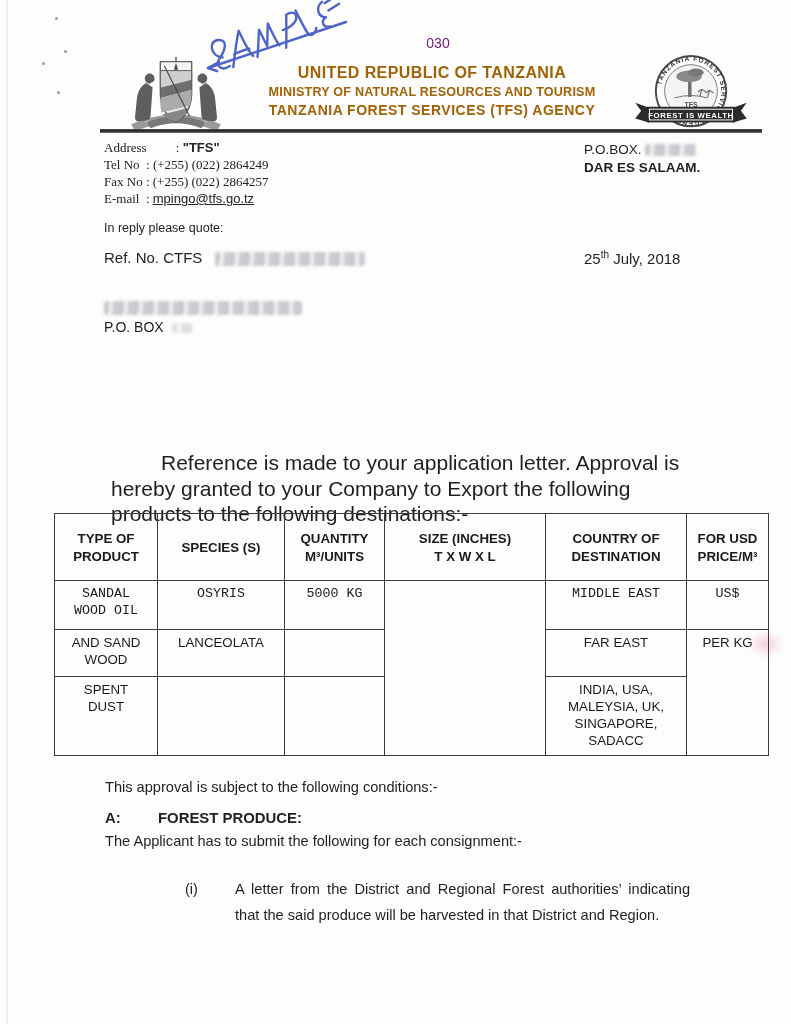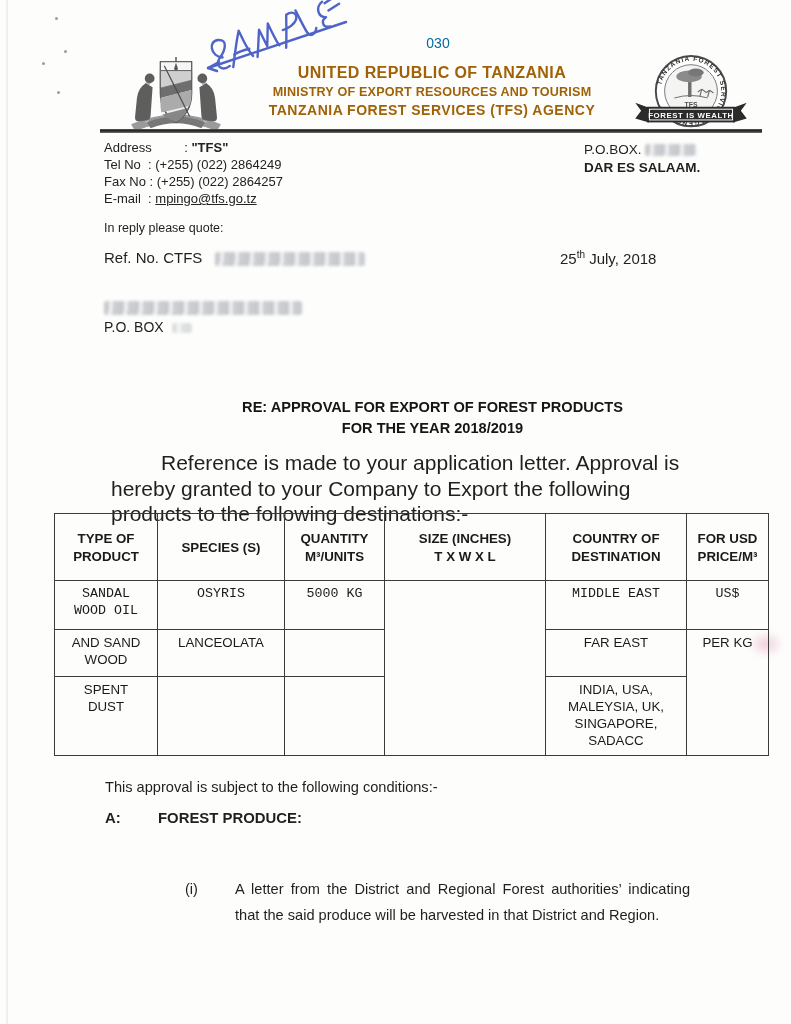--- a/index.html
+++ b/index.html
@@ -1,36 +1,36 @@
 <!DOCTYPE html>
 <html><head>
 <meta charset="utf-8">
 <style>
   html,body{margin:0;padding:0;background:#e9e9e9;}
   .page{position:relative;width:791px;height:1024px;background:#fdfdfc;margin:0 auto;
         font-family:"Liberation Sans",sans-serif;color:#1f1f1f;overflow:hidden;}
   .abs{position:absolute;}
-  .pre{white-space:pre;}
+  .pre{white-space:pre;font-family:Liberation Serif, serif;}
   b,.bold{font-weight:700;}
   
-  .pagenum{left:398px;top:35px;width:80px;text-align:center;font-size:14px;color:#0369a1;}
+  .pagenum{left:398px;top:35px;width:80px;text-align:center;font-size:14px;color:#701a75;}
   .htitles{left:182px;top:64px;width:500px;text-align:center;color:#a16207;}
   .t1{font-size:16px;font-weight:700;letter-spacing:.4px;}
   .t2{font-size:12.6px;font-weight:700;margin-top:3px;letter-spacing:.2px;}
   .t3{font-size:14px;font-weight:700;margin-top:3px;letter-spacing:.5px;}
   .rule{left:100px;top:129px;width:662px;height:4px;
         background:linear-gradient(#5a5a5a,#1e1e1e 45%,#777);}
   
   .contact-left{left:104px;top:139px;font-size:13px;line-height:17px;color:#222;}
   .contact-right{left:584px;top:141px;font-size:13.5px;line-height:18px;}
   .email{text-decoration:underline;}
   .reply{left:104px;top:221px;font-size:12.5px;text-align:right;}
   
   .refrow{left:104px;top:249px;font-size:15px;}
-  .daterow{left:560px;top:249px;font-size:15px;}
+  .daterow{left:584px;top:249px;font-size:15px;}
   sup{font-size:10px;}
   
   .smudge{display:inline-block;vertical-align:middle;border-radius:3px;
     background:repeating-linear-gradient(93deg,rgba(108,114,128,.50) 0 5px,rgba(165,170,182,.22) 5px 9px,rgba(95,100,115,.42) 9px 15px);
     filter:blur(1.7px);opacity:.75;}
   
   .recipient{left:104px;top:297px;font-size:14px;line-height:20px;}
   
   .subject{left:105px;top:397px;width:655px;text-align:center;font-weight:700;
            font-size:14.6px;line-height:21px;color:#151515;}
@@ -109,21 +109,21 @@
       <path d="M29,30 q-8,5 -9,15 l-2,20 q0,4 4,4 l8,-1 q4,-1 4,-5 l2,-29 Z"></path>
     </g>
     <g fill="#5e5e5e">
       <circle cx="87" cy="25" r="5"></circle>
       <path d="M91,30 q8,5 9,15 l2,20 q0,4 -4,4 l-8,-1 q-4,-1 -4,-5 l-2,-29 Z"></path>
     </g>
   </svg>
 
   <div class="abs htitles">
     <div class="t1">UNITED REPUBLIC OF TANZANIA</div>
-    <div class="t2">MINISTRY OF EXPORT RESOURCES AND TOURISM</div>
+    <div class="t2">MINISTRY OF NATURAL RESOURCES AND TOURISM</div>
     <div class="t3">TANZANIA FOREST SERVICES (TFS) AGENCY</div>
   </div>
 
   <div class="abs rule"></div>
 
   <svg class="abs" style="left:626px;top:52px;width:130px;height:88px;" viewBox="0 0 130 90">
     <circle cx="65" cy="40" r="36" fill="#ffffff" stroke="#4a4a4a" stroke-width="2"></circle>
     <circle cx="65" cy="40" r="27" fill="#f4f4f2" stroke="#7a7a7a" stroke-width="1"></circle>
     <defs>
       <path id="ringpath" d="M65,40 m-31,0 a31,31 0 1,1 62,0 a31,31 0 1,1 -62,0"></path>
@@ -172,24 +172,20 @@
   </div>
 
   <div class="abs recipient">
     <div><span class="smudge" style="width:198px;height:14px;"></span></div>
     <div>
       <span>P.O. BOX</span>
       <span class="smudge" style="width:20px;height:10px;margin-left:4px;opacity:.45;"></span>
     </div>
   </div>
 
-  <div class="abs subject">
-    <div>RE:  APPROVAL FOR EXPORT OF FOREST PRODUCTS</div>
-    <div>FOR THE YEAR 2018/2019</div>
-  </div>
 
   <div class="abs intro">Reference is made to your application letter.  Approval is hereby granted to your Company to Export the following products to the following destinations:-</div>
 
   <div class="abs tablewrap">
     <table>
       <colgroup>
         <col style="width:103px">
           <col style="width:127px">
           <col style="width:100px">
         <col style="width:161px">
@@ -238,18 +234,19 @@
 SADACC</td>
         </tr>
       </tbody>
     </table>
   </div>
 
   <div class="abs cond1">This approval is subject to the following conditions:-</div>
   <div class="abs condA">
     <span class="lbl">A:</span><span>FOREST PRODUCE:</span>
   </div>
+  <div class="abs condLead">The Applicant has to submit the following for each consignment:-</div>
   <div class="abs item">
     <span class="mk">(i)</span>
     <span class="tx">A letter from the District and Regional Forest authorities’ indicating that the said produce will be harvested in that District and Region.</span>
   </div>
 
 </div>
 
 </body></html>

